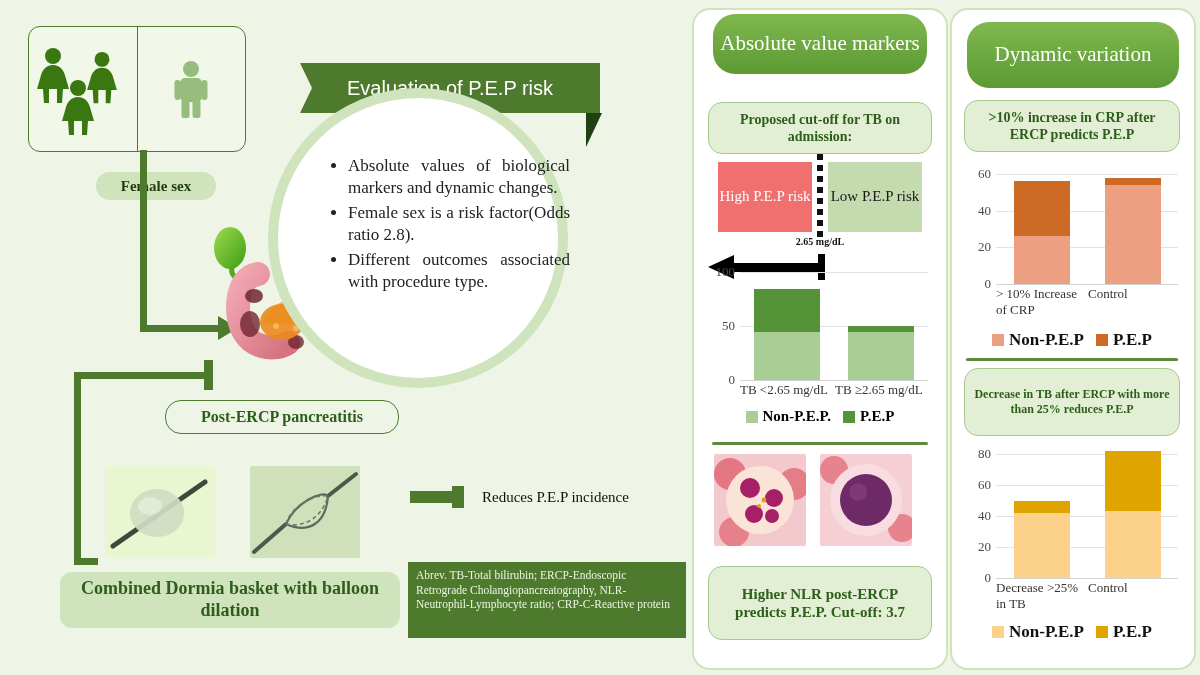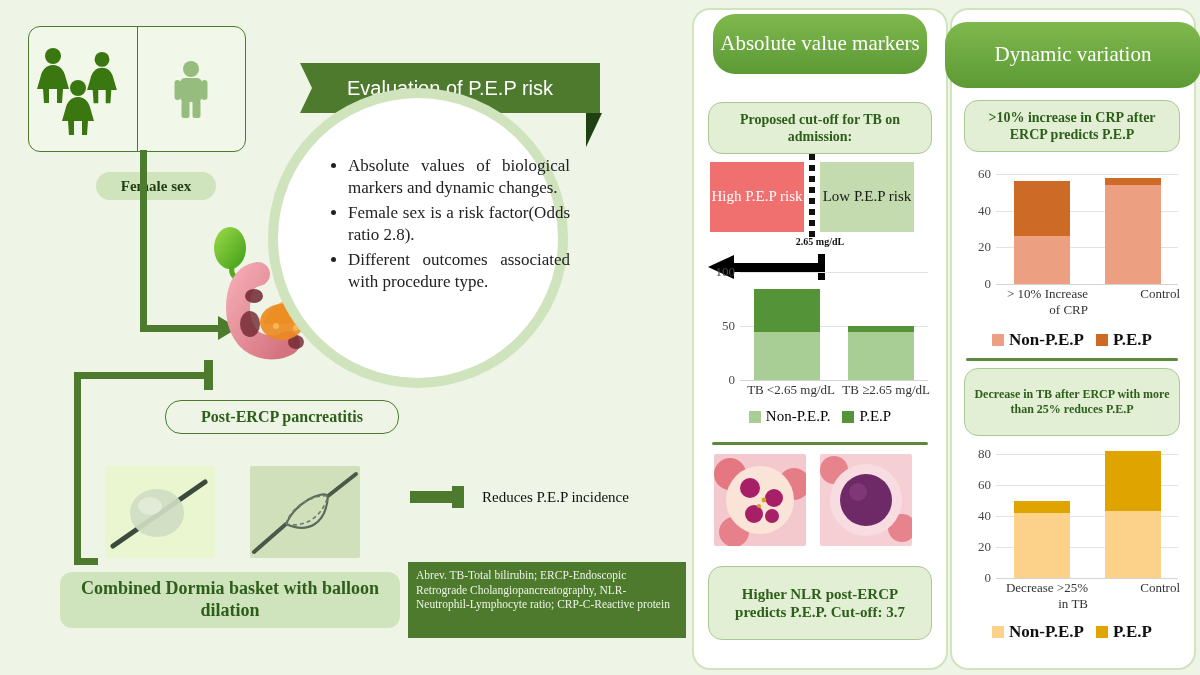--- a/index.html
+++ b/index.html
@@ -141,21 +141,21 @@
   .chart{position:absolute;}
   .chart .plot{position:absolute;left:34px;top:0;right:6px;bottom:0;}
   .gridline{position:absolute;left:0;right:0;height:1px;background:#e2e2e2;}
   .axisline{position:absolute;left:0;right:0;height:1.4px;background:#d3d3d3;}
   .ytick{
     position:absolute;right:calc(100% + 5px);transform:translateY(-50%);
     font-size:13px;color:#4a4a4a;white-space:nowrap;
   }
   .bar{position:absolute;bottom:0;display:flex;flex-direction:column-reverse;}
   .seg{width:100%;}
-  .xlabels{position:absolute;display:flex;font-size:13px;color:#333;text-align:right;}
+  .xlabels{position:absolute;display:flex;font-size:13px;color:#333;text-align:left;}
   .chart-legend{
     position:absolute;display:flex;align-items:center;justify-content:center;
     gap:12px;font-size:15px;
   }
   .lg-item{display:flex;align-items:center;gap:5px;}
   .lg-sw{width:12px;height:12px;display:inline-block;}
   .lg-bold{font-weight:bold;font-size:17px;color:#111;}
 
   .cells{position:absolute;display:flex;gap:14px;}
   .cell-img{width:92px;height:92px;border-radius:2px;overflow:hidden;}
@@ -313,21 +313,21 @@
 
     <div class="abbrev">Abrev. TB-Total bilirubin; ERCP-Endoscopic Retrograde Cholangiopancreatography, NLR-Neutrophil-Lymphocyte ratio; CRP-C-Reactive protein</div>
   </div>
 
   <div class="panel" id="panel-abs">
 
     <div class="panel-head" style="top:4px;width:214px;height:60px;">Absolute value markers</div>
 
     <div class="callout" style="left:14px;top:92px;width:224px;height:52px;font-size:14px;">Proposed cut-off for TB on admission:</div>
 
-    <div class="risk-row" style="left:16px;top:152px;border-radius:20px;">
+    <div class="risk-row" style="left:24px;top:152px;border-radius:20px;">
       <div class="risk-box risk-high">High P.E.P risk</div>
       <div style="width:16px;position:relative;">
         <div class="risk-dots" style="left:5px;"></div>
       </div>
       <div class="risk-box risk-low">Low P.E.P risk</div>
     </div>
 
     <div class="cutoff-val" style="left:76px;top:226px;width:100px;text-align:center;">2.65 mg/dL</div>
 
     <div class="cutoff-arrow" style="left:14px;top:244px;">
@@ -353,21 +353,21 @@
           <div class="bar" style="left: 108px; width: 66px; height: 54px;">
             <div class="seg" style="height: 88%; background: rgb(168, 206, 150);"></div>
             <div class="seg" style="height: 12%; background: rgb(85, 147, 57);"></div>
           </div>
         </div>
       </div>
     <div class="xlabels" id="xlab-tb-admission" style="left:46px;top:372px;width:190px;">
         <div style="flex: 1 1 0%;">TB &lt;2.65 mg/dL</div>
         <div style="flex: 1 1 0%;">TB ≥2.65 mg/dL</div>
       </div>
-    <div class="chart-legend" id="leg-tb-admission" style="left:10px;top:398px;width:232px;">
+    <div class="chart-legend" id="leg-tb-admission" style="left:10px;top:398px;width:232px;font-weight:bold;">
         <div class="lg-item">
           <span class="lg-sw" style="background: rgb(168, 206, 150);"></span>
           <span>Non-P.E.P.</span>
         </div>
         <div class="lg-item">
           <span class="lg-sw" style="background: rgb(85, 147, 57);"></span>
           <span>P.E.P</span>
         </div>
       </div>
 
@@ -399,21 +399,21 @@
           <circle cx="38" cy="38" r="9" fill="#8a4182" opacity="0.6"></circle>
         </svg>
       </div>
     </div>
 
     <div class="callout" style="left:14px;top:556px;width:224px;height:74px;font-size:15px;">Higher NLR post-ERCP predicts P.E.P. Cut-off: 3.7</div>
   </div>
 
   <div class="panel" id="panel-dyn">
 
-    <div class="panel-head" style="top:12px;width:256px;height:66px;">Dynamic variation</div>
+    <div class="panel-head" style="top:12px;width:212px;height:66px;">Dynamic variation</div>
 
     <div class="callout" style="left:12px;top:90px;width:216px;height:52px;font-size:14px;">&gt;10% increase in CRP after ERCP predicts P.E.P</div>
 
     <div class="chart" id="chart-crp" style="left:10px;top:164px;width:222px;height:110px;">
         <div class="plot">
           <div class="axisline" style="top: 110px;"></div>
           <div class="ytick" style="top: 110px;">0</div>
           <div class="gridline" style="top: 73.3333px;"></div>
           <div class="ytick" style="top: 73.3333px;">20</div>
           <div class="gridline" style="top: 36.6667px;"></div>

